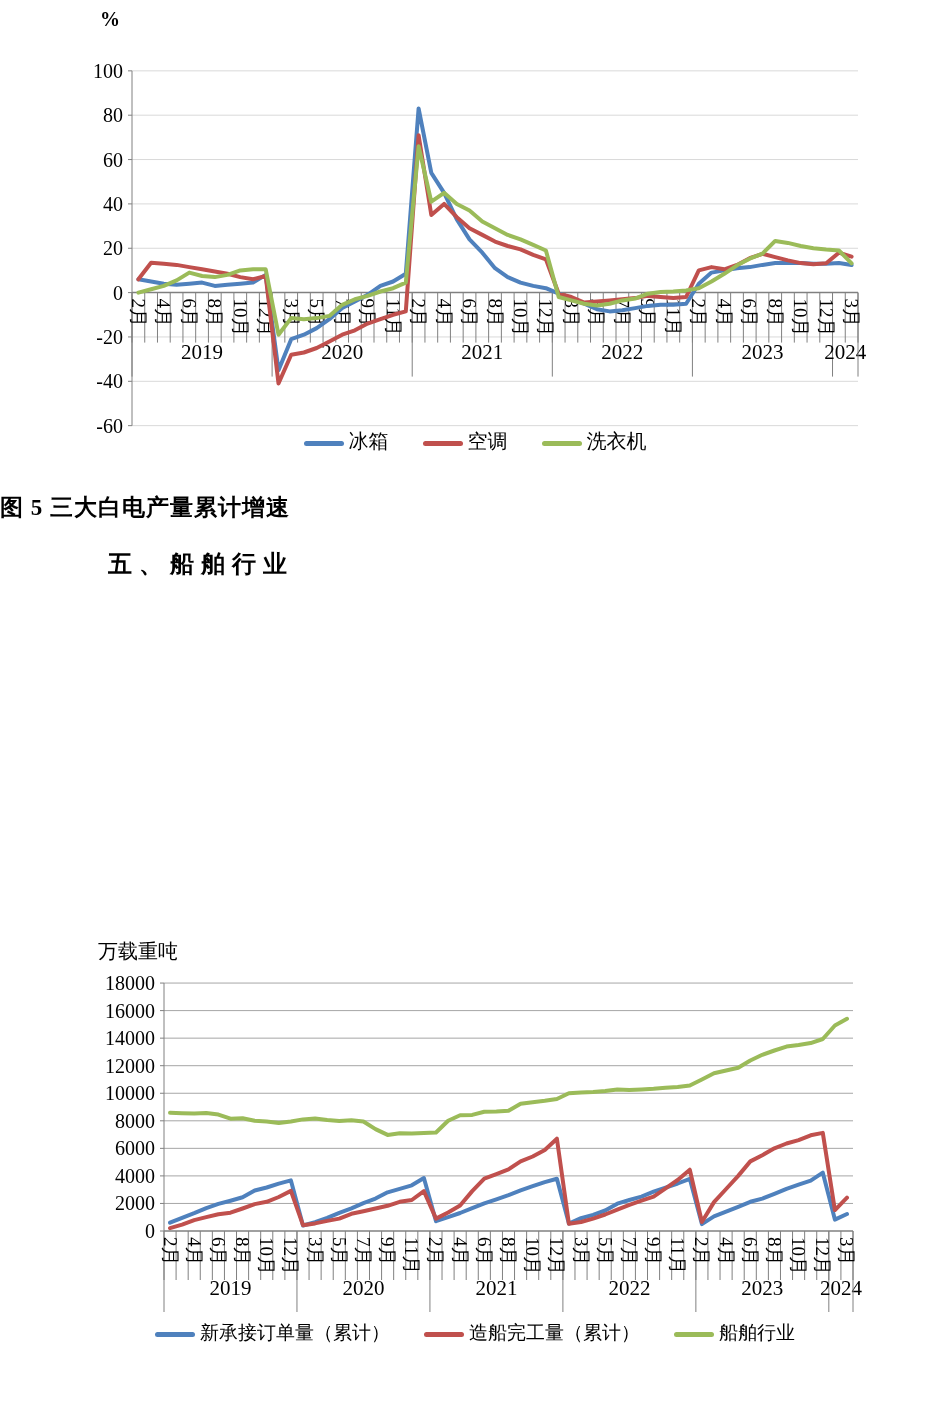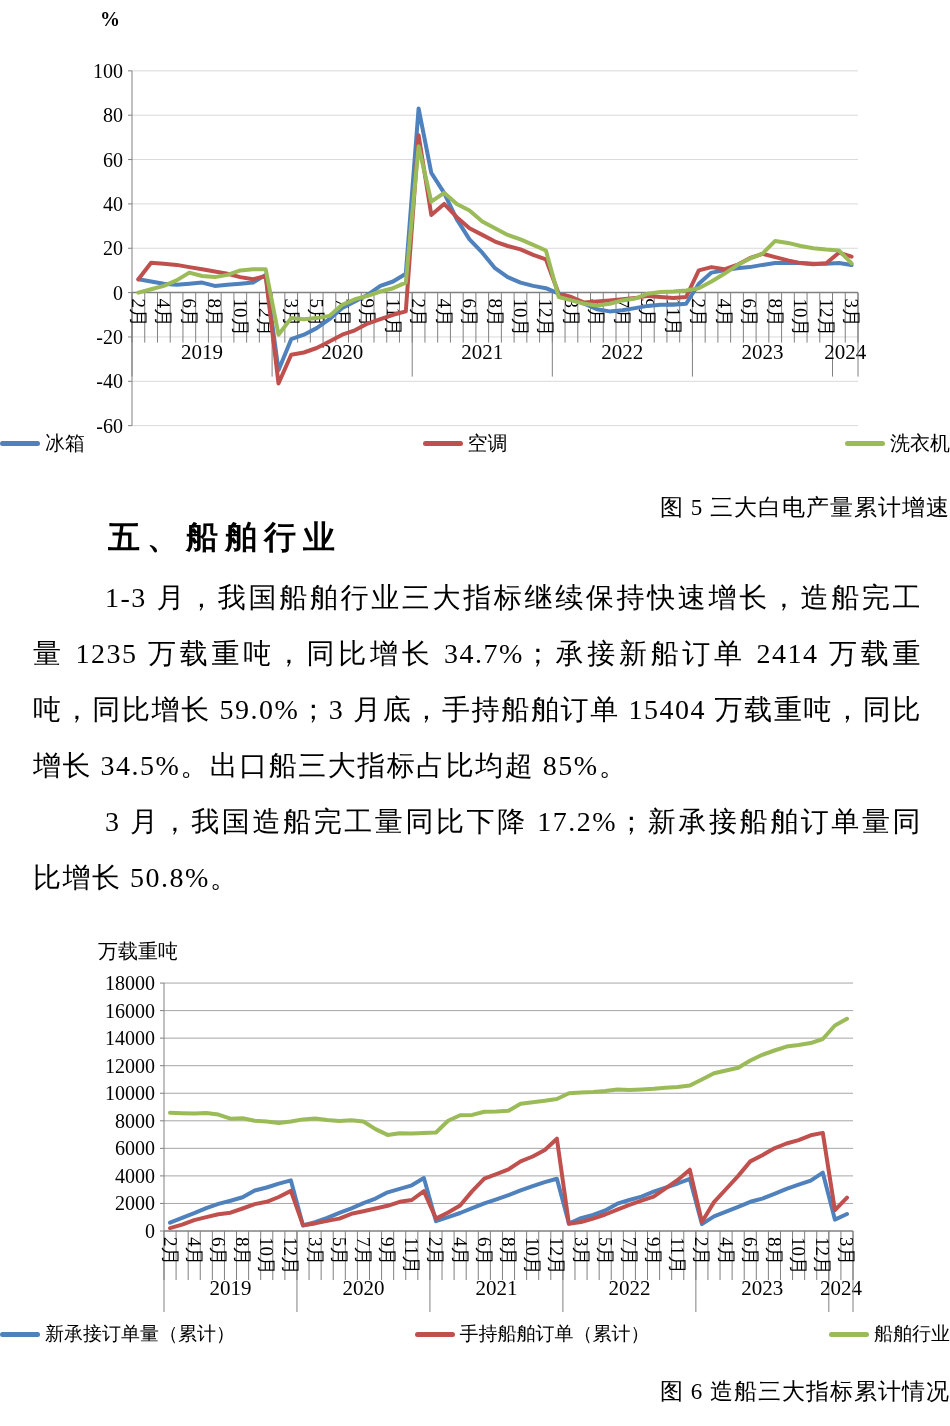--- a/index.html
+++ b/index.html
@@ -1,28 +1,28 @@
 <!DOCTYPE html>
 <html><head>
 <meta charset="utf-8">
 <style>
   html,body{margin:0;padding:0;background:#fff;}
   .page{position:relative;width:950px;height:1426px;background:#fff;overflow:hidden;
         font-family:"Liberation Serif","DejaVu Serif",serif;color:#000;}
   svg{position:absolute;left:0;}
   svg text{font-family:"Liberation Serif","DejaVu Serif",serif;}
-  .legend{position:absolute;left:0;right:0;display:flex;justify-content:space-between;
-          align-items:center;gap:34px;}
+  .legend{position:absolute;left:0;right:0;display:flex;justify-content:center;
+          align-items:center;gap:34px;font-family:Liberation Mono, monospace;}
   .legend-item{display:flex;align-items:center;gap:5px;}
   .swatch{display:inline-block;width:40px;height:5px;border-radius:3px;}
   .legend-label{font-size:20px;line-height:24px;}
-  .caption{position:absolute;left:0;right:0;text-align:right;font-size:23px;letter-spacing:1px;}
-  .heading{position:absolute;left:108px;top:517px;
+  .caption{position:absolute;left:0;right:0;text-align:left;font-size:23px;letter-spacing:1px;font-weight:bold;}
+  .heading{position:absolute;left:108px;top:544px;
            font-family:Liberation Serif, serif;
-           font-weight:700;font-size:32px;letter-spacing:7px;line-height:40px;}
+           font-weight:700;font-size:24px;letter-spacing:7px;line-height:40px;}
   .bodytext{position:absolute;left:33px;top:570px;width:889px;
             font-size:28px;line-height:56px;text-align:justify;letter-spacing:1.5px;}
   .bodytext p{margin:0;text-indent:72px;}
 </style>
 </head>
 <body>
 
 <div class="page">
 
   <svg id="chart1" width="950" height="440" viewBox="0 0 950 440">
@@ -182,24 +182,20 @@
     <span class="legend-item">
       <span class="swatch" style="background: rgb(155, 187, 89);"></span>
       <span class="legend-label">洗衣机</span>
     </span>
   </div>
 
   <div class="caption" style="top:492px">图 5 三大白电产量累计增速</div>
 
   <div class="heading">五、船舶行业</div>
 
-  <div class="bodytext">
-    <p>1-3 月，我国船舶行业三大指标继续保持快速增长，造船完工量 1235 万载重吨，同比增长 34.7%；承接新船订单 2414 万载重吨，同比增长 59.0%；3 月底，手持船舶订单 15404 万载重吨，同比增长 34.5%。出口船三大指标占比均超 85%。</p>
-    <p>3 月，我国造船完工量同比下降 17.2%；新承接船舶订单量同比增长 50.8%。</p>
-  </div>
 
   <svg id="chart2" style="top:930px" width="950" height="392" viewBox="0 0 950 392">
       <g>
         <line x1="164" x2="853" y1="273.45" y2="273.45" stroke="#A6A6A6" stroke-width="1"></line>
         <line x1="164" x2="853" y1="245.9" y2="245.9" stroke="#A6A6A6" stroke-width="1"></line>
         <line x1="164" x2="853" y1="218.35" y2="218.35" stroke="#A6A6A6" stroke-width="1"></line>
         <line x1="164" x2="853" y1="190.8" y2="190.8" stroke="#A6A6A6" stroke-width="1"></line>
         <line x1="164" x2="853" y1="163.25" y2="163.25" stroke="#A6A6A6" stroke-width="1"></line>
         <line x1="164" x2="853" y1="135.7" y2="135.7" stroke="#A6A6A6" stroke-width="1"></line>
         <line x1="164" x2="853" y1="108.14999999999998" y2="108.14999999999998" stroke="#A6A6A6" stroke-width="1"></line>
@@ -342,23 +338,22 @@
       <text x="98" y="28" font-size="20" font-weight="normal" font-family="&quot;Liberation Serif&quot;,&quot;DejaVu Serif&quot;,serif" fill="#000">万载重吨</text>
     </svg>
 
   <div class="legend" style="top:1322px">
     <span class="legend-item">
       <span class="swatch" style="background: rgb(79, 129, 189);"></span>
       <span class="legend-label" style="font-size:19px">新承接订单量（累计）</span>
     </span>
     <span class="legend-item">
       <span class="swatch" style="background: rgb(192, 80, 77);"></span>
-      <span class="legend-label" style="font-size:19px">手持船舶订单（累计）</span>
+      <span class="legend-label" style="font-size:19px">造船完工量（累计）</span>
     </span>
     <span class="legend-item">
       <span class="swatch" style="background: rgb(155, 187, 89);"></span>
       <span class="legend-label" style="font-size:19px">船舶行业</span>
     </span>
   </div>
 
-  <div class="caption" style="top:1376px">图 6 造船三大指标累计情况</div>
 
 </div>
 
 </body></html>

